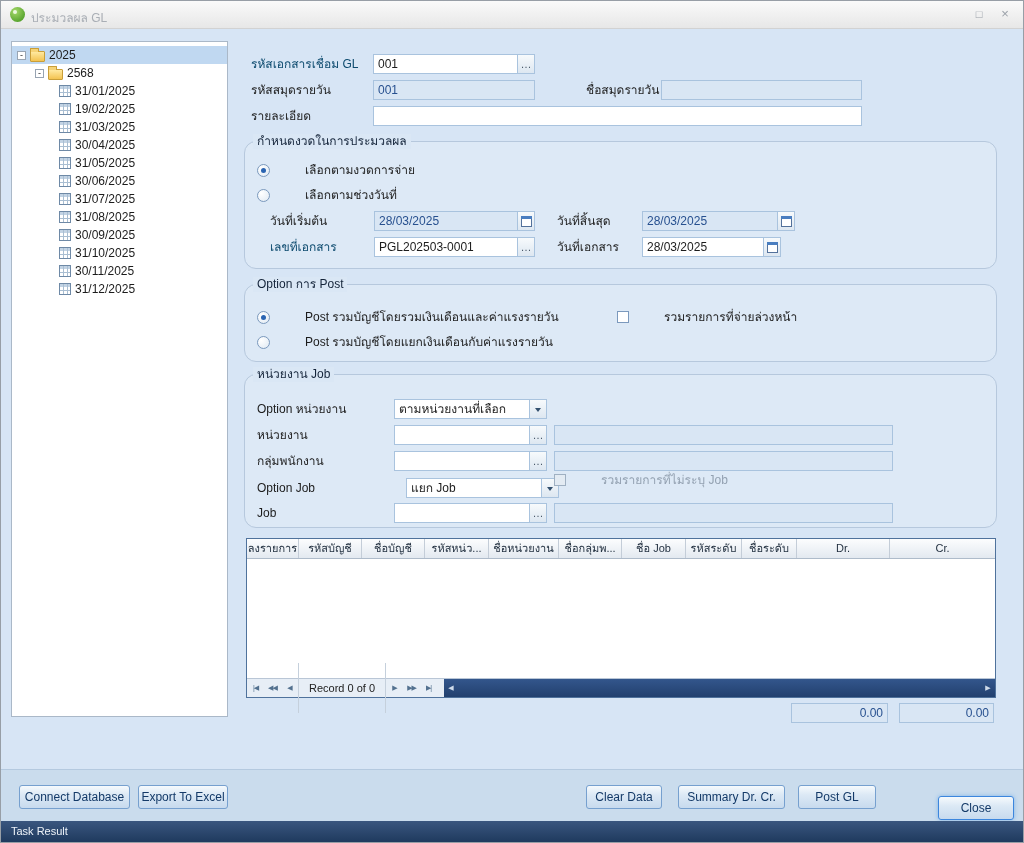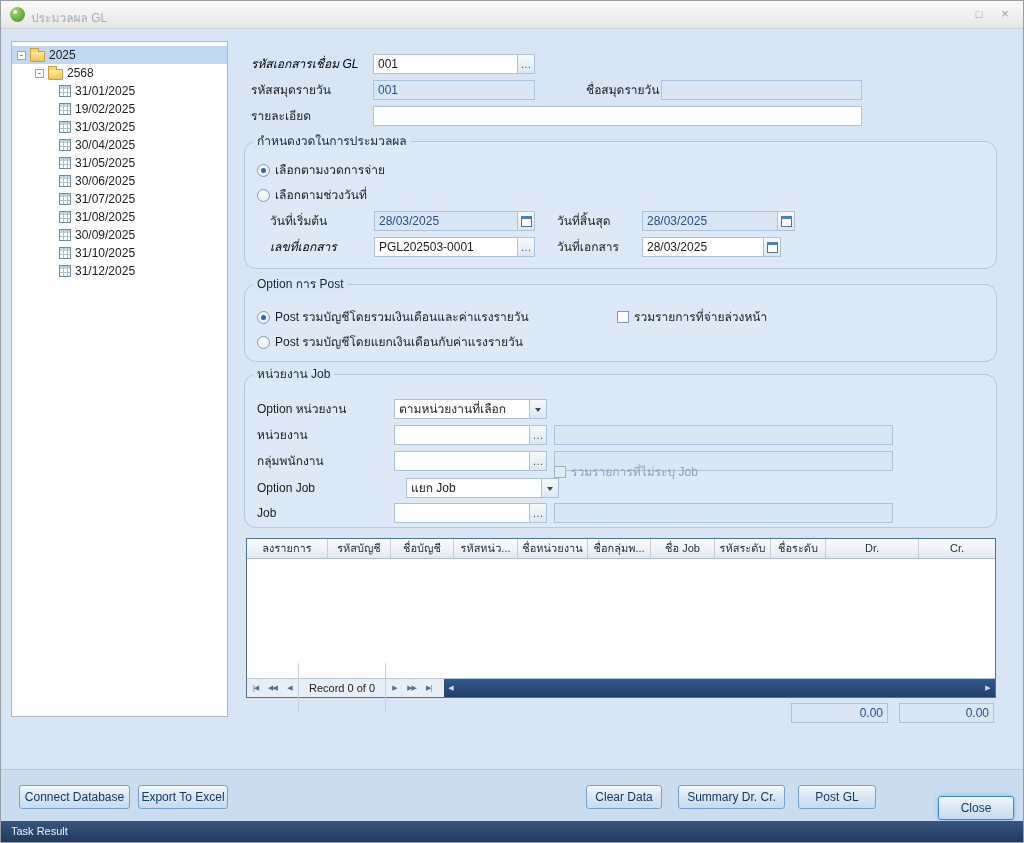--- a/index.html
+++ b/index.html
@@ -25,42 +25,42 @@
 .folder { position:relative; width:15px; height:11px; margin-top:2px; background:linear-gradient(#ffe9a0,#f3c351); border:1px solid #c99e38; border-radius:1px; flex:none; }
 .folder::before { content:""; position:absolute; left:-1px; top:-4px; width:7px; height:3px; background:#f6d376; border:1px solid #c99e38; border-bottom:none; border-radius:1px 1px 0 0; }
 .table-icon { width:12px; height:12px; border:1px solid #6e89a6; background-color:#fff; flex:none;
   background-image:
     linear-gradient(to right, transparent 3px, #a9bed2 3px, #a9bed2 4px, transparent 4px, transparent 7px, #a9bed2 7px, #a9bed2 8px, transparent 8px),
     linear-gradient(to bottom, #c2d3e4 0, #c2d3e4 3px, transparent 3px, transparent 6px, #a9bed2 6px, #a9bed2 7px, transparent 7px); }
 .tlabel { font-size:12px; }
 
 
 .lbl { position:absolute; height:20px; line-height:20px; white-space:nowrap; }
-.red { color:#000000;font-style:italic; }
+.red { color:#0c4a6e; }
 .inp { position:absolute; height:20px; border:1px solid #a9c3de; background:#fff; padding:0 4px; font:inherit; font-size:12px; color:#1c1c1c; }
 .inp.dis { background:#d9e6f4; color:#27508f; }
 .inp.right { text-align:right; }
 .field { position:absolute; height:20px; display:flex; background:#fff; border:1px solid #a9c3de; }
 .field.dis { background:#d9e6f4; }
 .field.dis .ftxt { color:#27508f; }
 .ftxt { flex:1; min-width:0; border:none; outline:none; background:transparent; padding:0 4px; font:inherit; font-size:12px; color:#1c1c1c; line-height:18px; }
 span.ftxt { display:block; line-height:18px; overflow:hidden; white-space:nowrap; }
 .fbtn { width:17px; flex:none; border-left:1px solid #a9c3de; background:linear-gradient(#f7fafc,#dde7f1); color:#4a5a6a; font-size:11px; display:flex; align-items:center; justify-content:center; cursor:default; }
 .cal-icon { width:11px; height:11px; border:1px solid #53719b; background:#fff; position:relative; }
 .cal-icon::before { content:""; position:absolute; left:-1px; right:-1px; top:-1px; height:3px; background:#4a7ec0; }
 .tri { width:0; height:0; border:3px solid transparent; border-top:4px solid #33506e; margin-top:4px; }
 
 .grp { position:absolute; border:1px solid #b6c8dd; border-radius:12px; background:#dde9f6; }
 .grp-title { position:absolute; left:8px; top:-8px; padding:0 4px; background:#dae7f5; font-size:12px; line-height:15px; color:#14243a; white-space:nowrap; }
 .opt { position:absolute; display:flex; align-items:center; gap:5px; white-space:nowrap; cursor:default; }
 .radio { width:13px; height:13px; border-radius:50%; border:1px solid #7b99bd; background:radial-gradient(circle at 30% 30%, #ffffff, #dfe9f3); position:relative; flex:none; }
 .radio.on::after { content:""; position:absolute; left:3px; top:3px; width:5px; height:5px; border-radius:50%; background:#2a64b2; }
 .cbx { width:12px; height:12px; border:1px solid #7b99bd; background:#fff; flex:none; }
 .cbx.dis { border-color:#9fb0c2; background:#e3ebf3; }
-.opt-label { line-height:14px; }
+.opt-label { line-height:14px;margin-left:30px; }
 .opt-label.dim { color:#93a1b1; }
 
 
 .grid { position:absolute; left:245px; top:537px; width:750px; height:160px; background:#fff; border:1px solid #4f729c; }
 .ghead { position:absolute; left:0; top:0; right:0; height:20px; display:flex; background:linear-gradient(#fcfdfe,#e3e9f0); border-bottom:1px solid #aebbca; }
 .gcell { border-right:1px solid #c4cdd8; font-size:11px; line-height:19px; text-align:center; color:#1f2d3d; overflow:hidden; white-space:nowrap; flex:none; }
 .gcell.fill { flex:1; border-right:none; }
 .gbody { position:absolute; left:0; top:20px; right:0; bottom:19px; background:#fff; }
 .gnav { position:absolute; left:0; right:0; bottom:0; height:19px; background:#e7eef6; border-top:1px solid #b9c6d6; display:flex; align-items:center; }
 .nbtn { width:17px; text-align:center; font-size:7px; color:#53718f; line-height:18px; flex:none; letter-spacing:-1px; cursor:default; }
@@ -132,20 +132,24 @@
     <div class="trow ind2">
         <span class="table-icon"></span>
         <span class="tlabel">30/09/2025</span>
       </div>
     <div class="trow ind2">
         <span class="table-icon"></span>
         <span class="tlabel">31/10/2025</span>
       </div>
     <div class="trow ind2">
         <span class="table-icon"></span>
+        <span class="tlabel">30/11/2025</span>
+      </div>
+    <div class="trow ind2">
+        <span class="table-icon"></span>
         <span class="tlabel">31/12/2025</span>
       </div>
   </div>
 
   <div class="lbl red" style="left:250px;top:53px">รหัสเอกสารเชื่อม GL</div>
   <div class="field" style="left:372px;top:53px;width:162px">
     <input class="ftxt" value="001" style="">
     <span class="fbtn">…</span>
   </div>
 
@@ -236,36 +240,36 @@
     </div>
     <input class="inp dis" style="left: 309px; top: 76px; width: 339px;" value="">
 
     <div class="lbl" style="left:12px;top:103px">Option Job</div>
     <div class="field" style="left:161px;top:103px;width:153px">
       <span class="ftxt">แยก Job</span>
       <span class="fbtn">
           <i class="tri"></i>
         </span>
     </div>
-    <div class="opt" style="left:309px;top:90px">
+    <div class="opt" style="left:309px;top:98px">
       <span class="cbx dis"></span>
       <span class="opt-label dim">รวมรายการที่ไม่ระบุ Job</span>
     </div>
 
     <div class="lbl" style="left:12px;top:128px">Job</div>
     <div class="field" style="left:149px;top:128px;width:153px">
       <input class="ftxt" value="" style="">
       <span class="fbtn">…</span>
     </div>
     <input class="inp dis" style="left: 309px; top: 128px; width: 339px;" value="">
   </div>
 
   <div class="grid">
     <div class="ghead">
-      <div class="gcell" style="width:81px">ลงรายการ</div>
+      <div class="gcell" style="width:52px">ลงรายการ</div>
       <div class="gcell" style="width:63px">รหัสบัญชี</div>
       <div class="gcell" style="width:63px">ชื่อบัญชี</div>
       <div class="gcell" style="width:64px">รหัสหน่ว...</div>
       <div class="gcell" style="width:70px">ชื่อหน่วยงาน</div>
       <div class="gcell" style="width:63px">ชื่อกลุ่มพ...</div>
       <div class="gcell" style="width:64px">ชื่อ Job</div>
       <div class="gcell" style="width:56px">รหัสระดับ</div>
       <div class="gcell" style="width:55px">ชื่อระดับ</div>
       <div class="gcell" style="width:93px">Dr.</div>
       <div class="gcell fill">Cr.</div>

